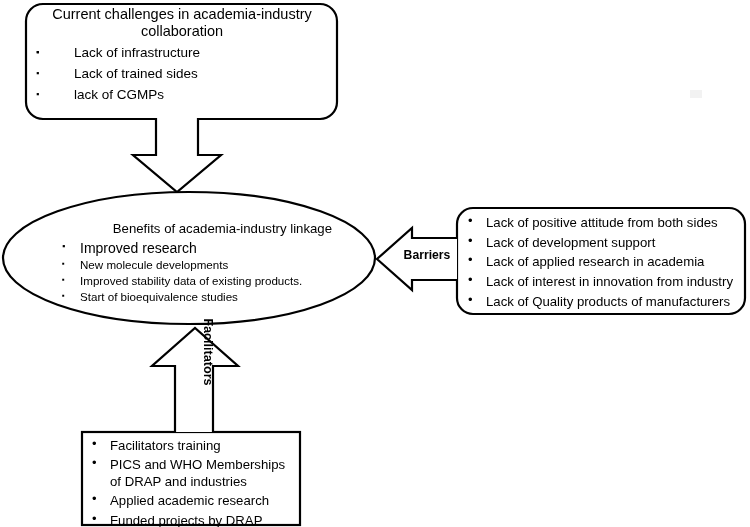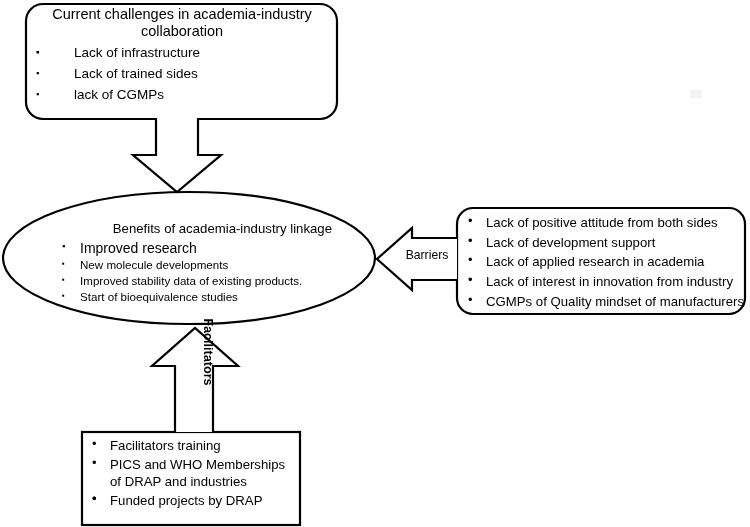--- a/index.html
+++ b/index.html
@@ -139,21 +139,21 @@
     font-size: 13px;
     line-height: 1.0;
   }
 
   
   #barriers-label {
     left: 397px;
     top: 248px;
     width: 60px;
     font-size: 12.2px;
-    font-weight: normal;
+    font-weight: bold;
     text-align: center;
   }
   #facilitators-label {
     left: 163px;
     top: 345px;
     width: 90px;
     font-size: 12.6px;
     font-weight: bold;
     text-align: center;
     transform: rotate(90deg);
@@ -250,37 +250,38 @@
       <li>
         <span class="mk">•</span>
         <span class="tx">Lack of applied research in academia</span>
       </li>
       <li>
         <span class="mk">•</span>
         <span class="tx">Lack of interest in innovation from industry</span>
       </li>
       <li>
         <span class="mk">•</span>
-        <span class="tx">CGMPs of Quality mindset of manufacturers</span>
+        <span class="tx">Lack of Quality products of manufacturers</span>
       </li>
     </ul>
   </div>
 
   <div class="layer" id="facil-text">
     <ul class="bullets" id="facil-list">
       <li>
         <span class="mk">•</span>
         <span class="tx">Facilitators training</span>
       </li>
       <li>
         <span class="mk">•</span>
         <span class="tx">PICS and WHO  Memberships of DRAP and industries</span>
       </li>
       <li>
         <span class="mk">•</span>
+        <span class="tx">Applied academic research</span>
       </li>
       <li>
         <span class="mk">•</span>
         <span class="tx">Funded projects by DRAP</span>
       </li>
     </ul>
   </div>
 
   <div class="layer" id="barriers-label">Barriers</div>
 

